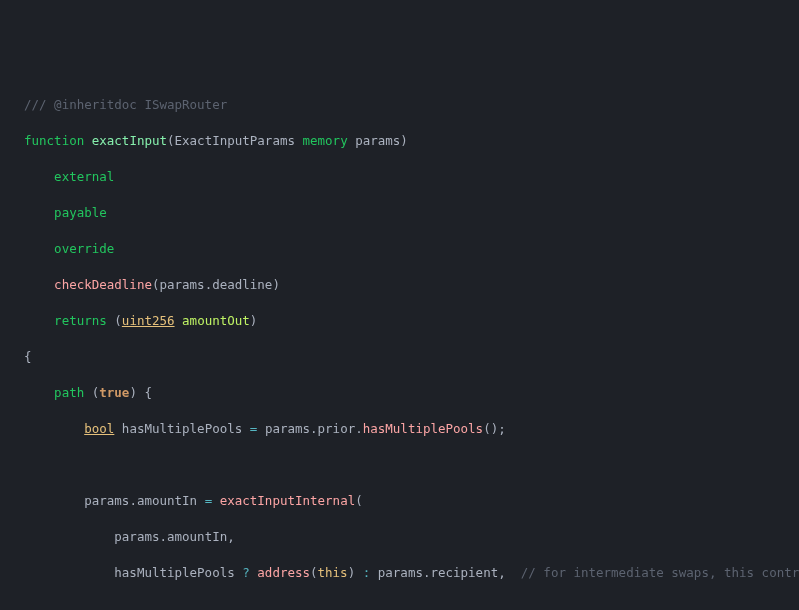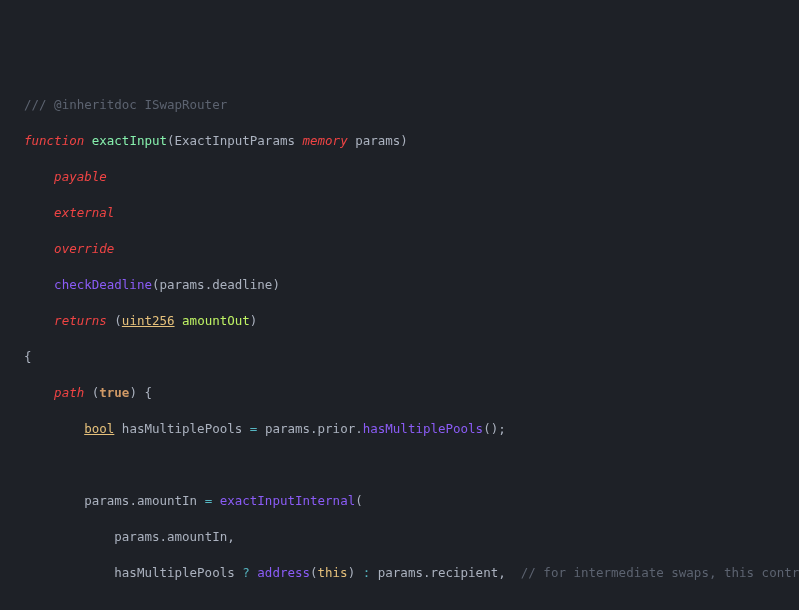--- a/index.html
+++ b/index.html
@@ -9,39 +9,39 @@
     font-family: 'Menlo', 'Consolas', 'DejaVu Sans Mono', monospace;
     font-size: 12.5px;
     line-height: 18px;
     padding: 6px 0;
     width: 799px;
     white-space: pre;
     overflow: hidden;
   }
   .line { padding: 0 24px; }
   .c-comment { color: #5c6370; font-style: normal; }
-  .c-keyword { color: #ef4444; font-style: italic; }
+  .c-keyword { color: #22c55e; }
   .c-func { color: #86efac; }
   .c-builtin { color: #e5c07b; text-decoration: underline; }
   .c-var { color: #bef264; }
   .c-op { color: #56b6c2; }
   .c-num { color: #d19a66; font-weight: bold; }
-  .c-call { color: #8b5cf6; margin-top: 44px; }
+  .c-call { color: #fca5a5; margin-top: 44px; }
   .c-this { color: #e5c07b; }
 </style>
 </head>
 <body>
 
 
 
 <div>
 <div class="line"><span class="c-comment">/// @inheritdoc ISwapRouter</span></div>
 <div class="line"><span class="c-keyword">function</span> <span class="c-func">exactInput</span>(<span>ExactInputParams</span> <span class="c-keyword">memory</span> <span>params</span>)</div>
+<div class="line">    <span class="c-keyword">external</span></div>
 <div class="line">    <span class="c-keyword">payable</span></div>
-<div class="line">    <span class="c-keyword">external</span></div>
 <div class="line">    <span class="c-keyword">override</span></div>
 <div class="line">    <span class="c-call">checkDeadline</span>(<span>params</span>.<span>deadline</span>)</div>
 <div class="line">    <span class="c-keyword">returns</span> (<span class="c-builtin">uint256</span> <span class="c-var">amountOut</span>)</div>
 <div class="line">{</div>
 <div class="line">    <span class="c-keyword">path</span> (<span class="c-num">true</span>) {</div>
 <div class="line">        <span class="c-builtin">bool</span> <span>hasMultiplePools</span> <span class="c-op">=</span> <span>params</span>.<span>prior</span>.<span class="c-call">hasMultiplePools</span>();</div>
 <div class="line"> </div>
 <div class="line">        <span>params</span>.<span>amountIn</span> <span class="c-op">=</span> <span class="c-call">exactInputInternal</span>(</div>
 <div class="line">            <span>params</span>.<span>amountIn</span>,</div>
 <div class="line">            <span>hasMultiplePools</span> <span class="c-op">?</span> <span class="c-call">address</span>(<span class="c-this">this</span>) <span class="c-op">:</span> <span>params</span>.<span>recipient</span>,  <span class="c-comment">// for intermediate swaps, this contract custodies</span></div>

